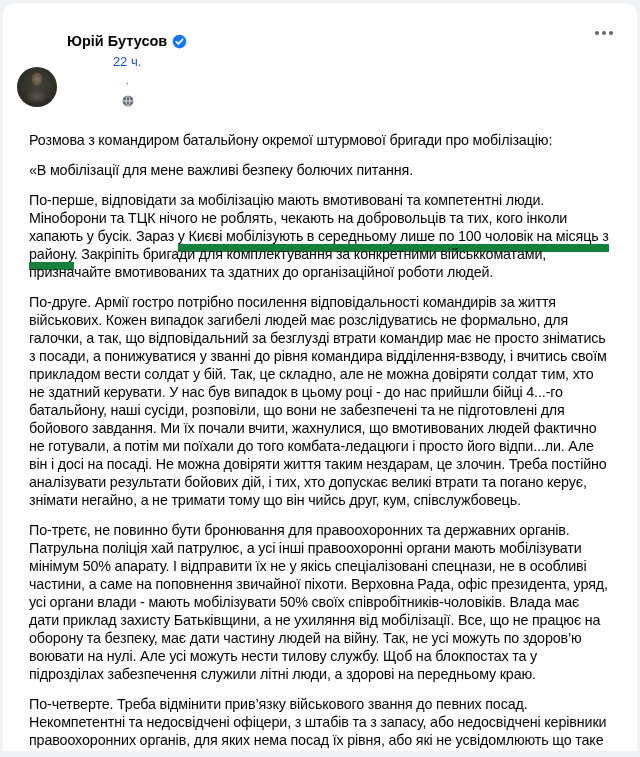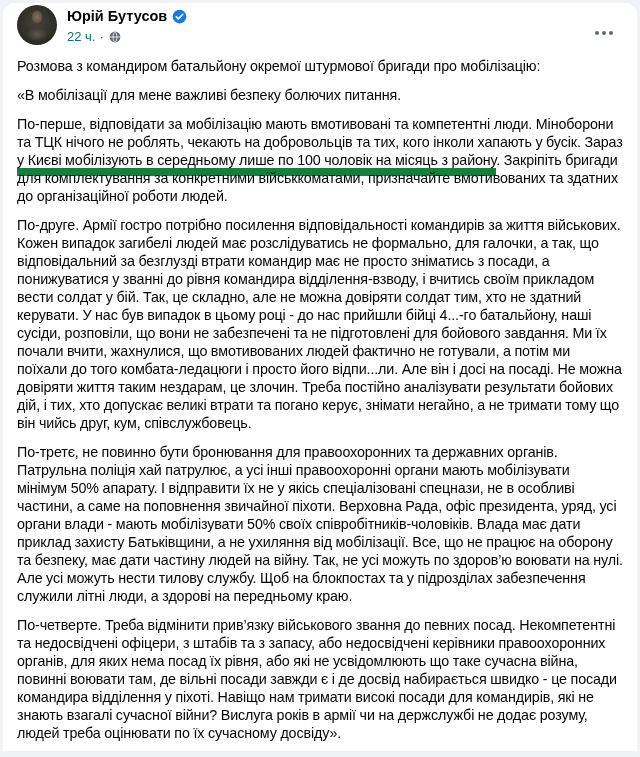--- a/index.html
+++ b/index.html
@@ -15,61 +15,62 @@
     background: #ffffff;
     border-radius: 12px 12px 0 0;
     position: relative;
     overflow: hidden;
     box-sizing: border-box;
   }
   .header {
     display: flex;
     align-items: flex-end;
     gap: 10px;
-    padding: 2px 14px 0;
+    padding: 27px 14px 0;
   }
   .avatar {
     width: 40px; height: 40px;
     border-radius: 50%;
     flex: 0 0 auto;
     cursor: pointer;
     background:
       radial-gradient(ellipse 9px 11px at 50% 30%, #87745f 0%, #5c5043 55%, rgba(0,0,0,0) 62%),
       radial-gradient(ellipse 15px 9px at 50% 74%, #5a574e 0%, rgba(0,0,0,0) 75%),
       radial-gradient(circle at 50% 45%, #44433c 0%, #23221d 90%);
   }
   .hmeta { padding-top: 2px; min-width: 0; }
   .name-row { display: flex; align-items: center; gap: 5px; }
   .name {
     font-size: 14.5px; font-weight: 700; color: #050505;
     line-height: 19px; cursor: pointer; white-space: nowrap;
   }
   .verified { display: inline-flex; align-items: center; }
   .sub-row {
     display: flex; align-items: center; gap: 4px;
-    color: #0f766e; font-size: 13px; line-height: 17px; margin-top: 2px;
+    color: #1d4ed8; font-size: 13px; line-height: 17px; margin-top: 2px;
     cursor: pointer;
+    flex-direction: column;
   }
   .globe { display: inline-flex; align-items: center; margin-left: 1px; }
   .menu-btn {
     position: absolute; top: 19px; right: 18px;
     width: 30px; height: 22px;
     display: flex; align-items: center; justify-content: center; gap: 3px;
     cursor: pointer; border-radius: 6px;
   }
   .menu-btn .dot { width: 4px; height: 4px; border-radius: 50%; background: #606770; }
   .post-text {
     padding: 12px 14px 0;
     font-size: 14.3px;
     line-height: 18px;
     letter-spacing: -0.12px;
     color: #050505;
     word-spacing: -0.2px;
   }
-  .post-text p { margin: 0; }
+  .post-text p { margin: 12px; }
   .post-text p + p { margin-top: 11px; }
   .u { border-bottom: 8px solid #15803d; }
 </style>
 </head>
 <body>
 
 <div class="card">
 
   <div class="header">
     <div class="avatar"></div>

